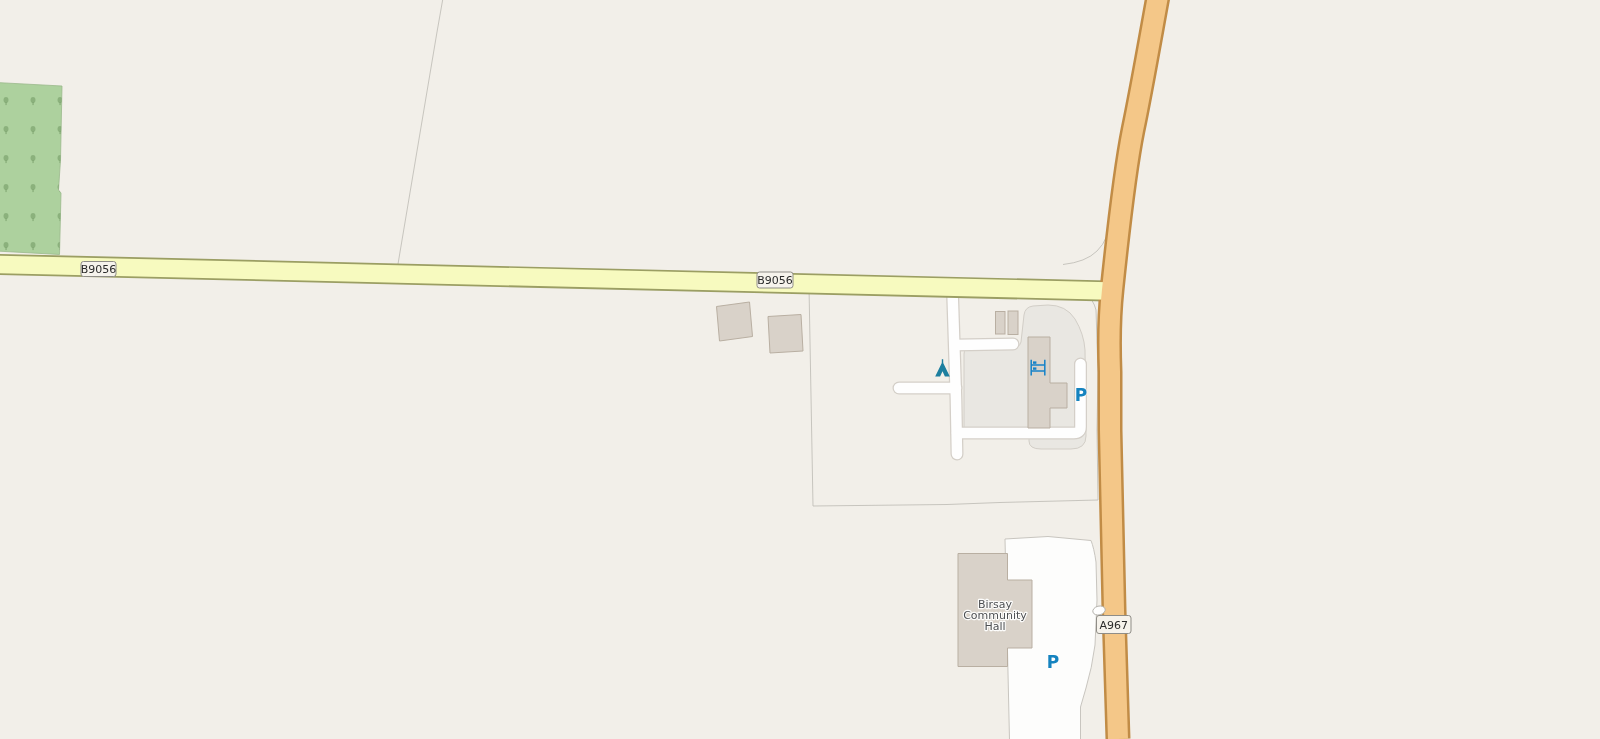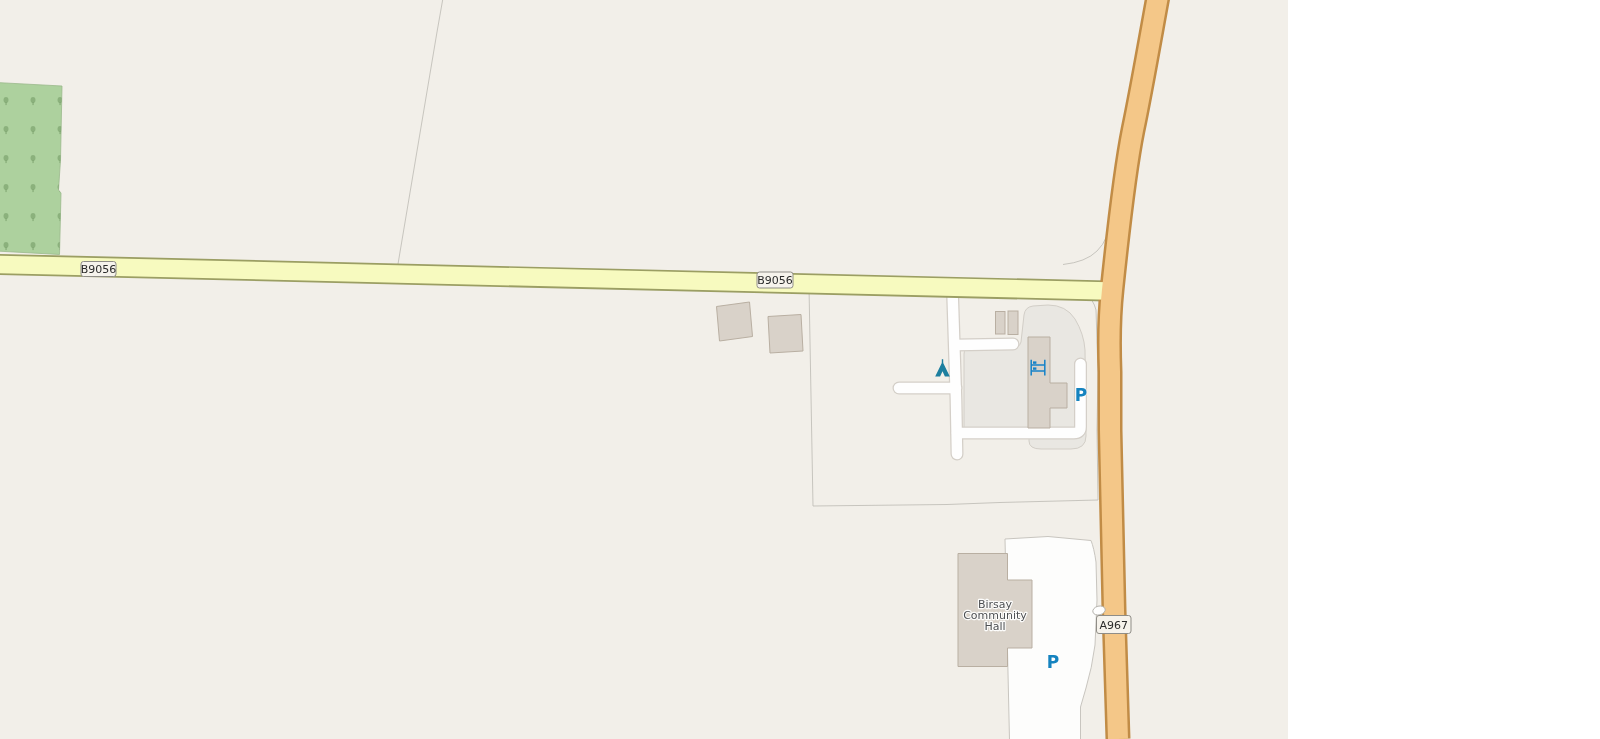--- a/index.html
+++ b/index.html
@@ -1,18 +1,18 @@
 <!DOCTYPE html>
 <html><head>
 <meta charset="utf-8">
 <style>
   html,body{margin:0;padding:0;background:#ffffff;}
   #map-wrap{
     position:relative;
-    width:1288px;height:739px;
+    width:1600px;height:739px;
     overflow:hidden;
     font-family:"DejaVu Sans","Liberation Sans",sans-serif;
   }
   svg{display:block;}
   .shield-text{
     font-family:"DejaVu Sans","Liberation Sans",sans-serif;
     font-size:11px;
     text-anchor:middle;
   }
   .hall-text{

